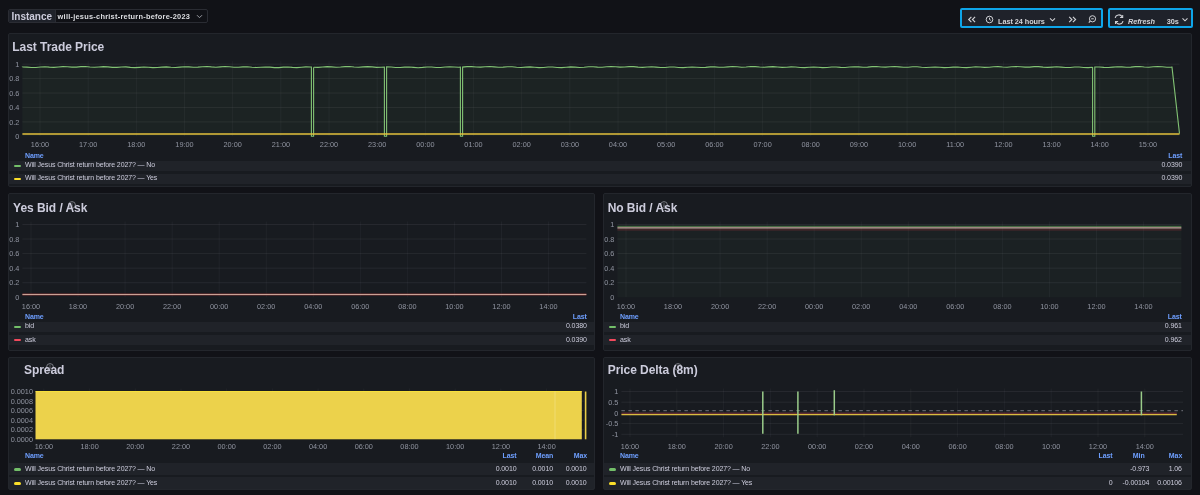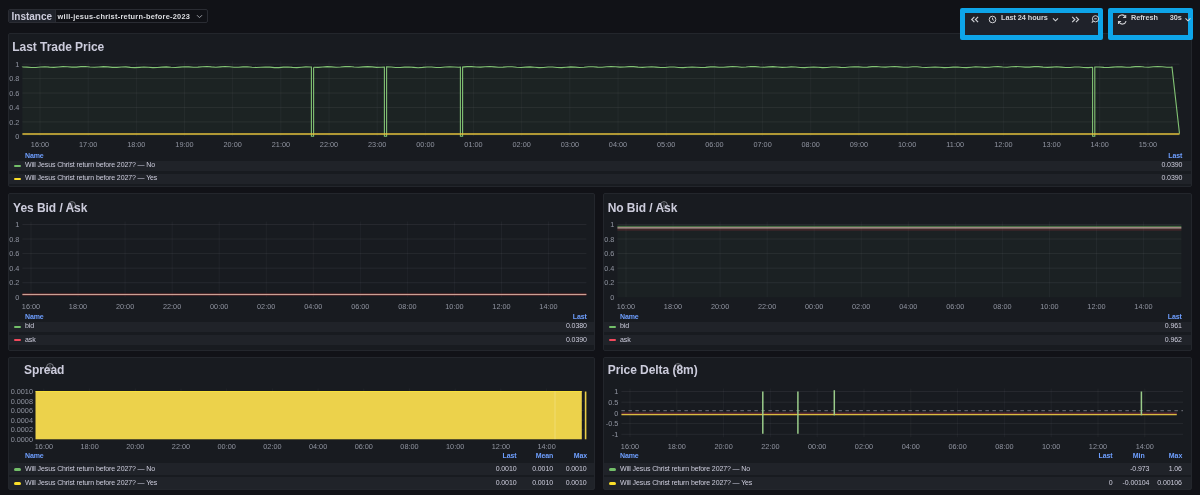--- a/index.html
+++ b/index.html
@@ -7,21 +7,21 @@
   .panel{position:absolute;background:#181b20;border:1px solid #23262c;border-radius:2px;box-sizing:border-box;}
   .ptitle{position:absolute;font-size:12px;font-weight:bold;color:#ccccdc;letter-spacing:-0.05px;white-space:nowrap;z-index:5;}
   .legrow{position:absolute;background:rgba(204,204,220,0.05);z-index:4;}
   .ltext{position:absolute;font-size:7px;color:#ccccdc;letter-spacing:-0.12px;white-space:nowrap;z-index:5;}
   .lval{position:absolute;font-size:7px;color:#ccccdc;letter-spacing:-0.1px;white-space:nowrap;transform:translateX(-100%);z-index:5;}
   .lhead{position:absolute;font-size:7px;font-weight:bold;color:#6e9fff;letter-spacing:-0.1px;white-space:nowrap;z-index:5;}
   .lheadr{position:absolute;font-size:7px;font-weight:bold;color:#6e9fff;letter-spacing:-0.1px;white-space:nowrap;transform:translateX(-100%);z-index:5;}
   .dash{position:absolute;width:7px;height:2.5px;border-radius:1.5px;z-index:5;}
   .chart{position:absolute;z-index:3;}
   svg text{font-family:"Liberation Sans", sans-serif;}
-  .tbgroup{position:absolute;top:8px;height:32px;background:#1f222a;border:5px solid #0ea5e9;border-radius:2px;box-sizing:border-box;display:flex;align-items:flex-start;z-index:6;}
+  .tbgroup{position:absolute;top:8px;height:20px;background:#1f222a;border:2px solid #0ea5e9;border-radius:2px;box-sizing:border-box;display:flex;align-items:flex-end;z-index:6;}
   .tbsep{width:1px;align-self:stretch;background:#121318;}
   .tbtext{font-size:7.3px;font-weight:bold;color:#d4d5d9;letter-spacing:-0.05px;white-space:nowrap;}
   .icon{flex:none;}
 </style>
 </head>
 <body>
 
 <div style="position:absolute;left:8px;top:9px;height:14px;border:1px solid #2a2c33;border-radius:2px;box-sizing:border-box;display:flex;background:#101116;z-index:6;">
   <div style="background:#1f222a;border-right:1px solid #2a2c33;display:flex;align-items:center;padding:0 2.5px;border-radius:1px 0 0 1px;">
     <span style="font-size:10px;color:#ccccdc;font-weight:bold;">Instance</span>
@@ -59,21 +59,21 @@
   </svg>
 </div>
 
 <div class="tbgroup" style="left:1108px;width:85px;">
   <svg class="icon" width="15" height="13" style="margin-left:2px;" viewBox="0 0 15 13">
     <path d="M3.2 5.0 A 3.7 3.7 0 0 1 10.2 4.0" stroke="#cfd0d4" stroke-width="1.05" fill="none"></path>
     <path d="M10.7 1.9 L10.7 4.5 L8.1 4.5" stroke="#cfd0d4" stroke-width="1.05" fill="none"></path>
     <path d="M11.0 8.0 A 3.7 3.7 0 0 1 4.0 9.0" stroke="#cfd0d4" stroke-width="1.05" fill="none"></path>
     <path d="M3.5 11.1 L3.5 8.5 L6.1 8.5" stroke="#cfd0d4" stroke-width="1.05" fill="none"></path>
   </svg>
-  <span class="tbtext" style="margin-left:1px;">Refresh</span>
+  <span class="tbtext" style="margin-left:1px;font-style:italic;">Refresh</span>
   <div class="tbsep" style="margin-left:4px;"></div>
   <span class="tbtext" style="margin-left:8px;">30s</span>
   <svg class="icon" width="14" height="13" viewBox="0 0 14 13">
     <path d="M3.5 5.4 L6 7.8 L8.5 5.4" stroke="#cfd0d4" stroke-width="1.1" fill="none"></path>
   </svg>
 </div>
 <div class="panel" style="left:8px;top:33px;width:1184px;height:154px;"></div>
 <div class="ptitle" style="left:12.3px;top:39.8px;">Last Trade Price</div>
 <div class="panel" style="left:8px;top:193px;width:587px;height:158px;"></div>
 <div class="ptitle" style="left:13.1px;top:201.1px;">Yes Bid / Ask</div>

